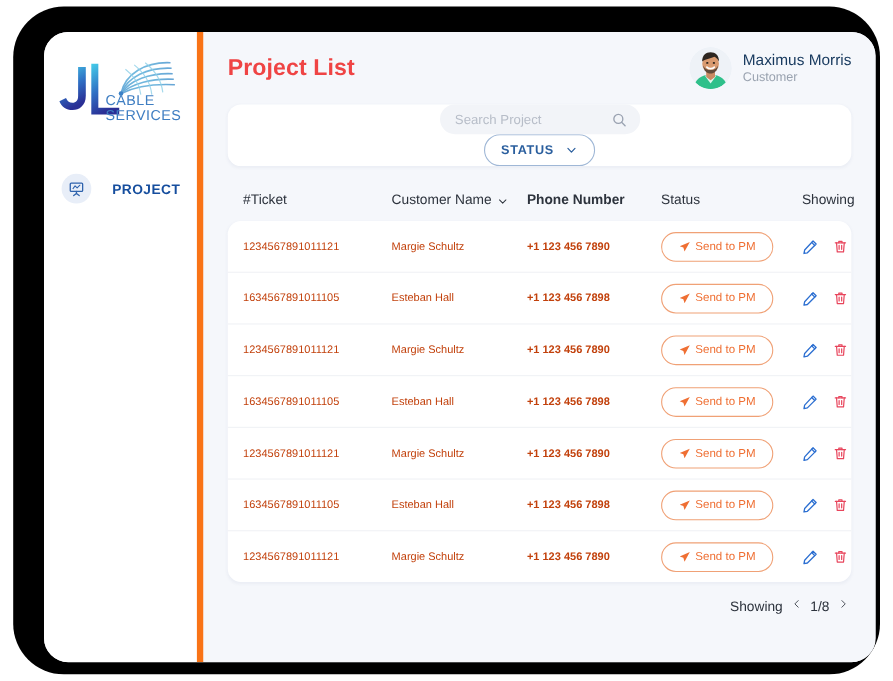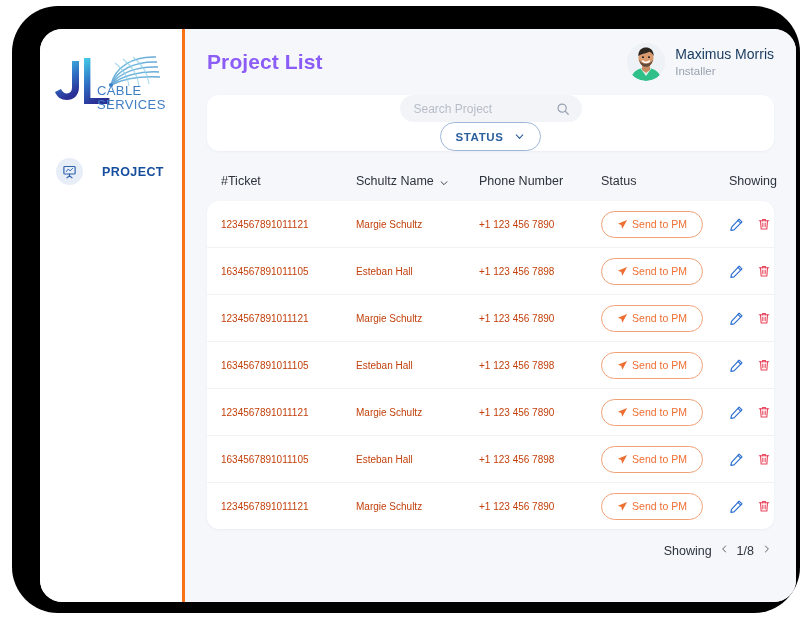--- a/index.html
+++ b/index.html
@@ -36,21 +36,21 @@
     overflow: hidden;
     display: flex;
   }
 
   
   #sidebar {
     width: 145px;
     height: 100%;
     background: #ffffff;
     flex: 0 0 145px;
-    border-right: 3px solid #f97316;
+    border-right: 6px solid #f97316;
     box-sizing: border-box;
     position: relative;
   }
 
   .brand-logo {
     margin: 24px auto 0;
     width: 116px;
     height: 62px;
     position: relative;
   }
@@ -96,21 +96,21 @@
   #topbar {
     height: 66px;
     display: flex;
     align-items: center;
     justify-content: space-between;
   }
 
   #page-title {
     font-size: 21px;
     font-weight: bold;
-    color: #8b5cf6;
+    color: #ef4444;
     letter-spacing: 0.1px;
   }
 
   #user-chip {
     display: flex;
     align-items: center;
     gap: 10px;
     cursor: pointer;
   }
   .avatar {
@@ -218,21 +218,21 @@
     padding: 0 14px;
     border-bottom: 1px solid #f0f2f6;
   }
   .trow:last-child { border-bottom: none; }
 
   .cell { font-size: 10px; color: #c2410c; }
 
   
   .c-ticket  { width: 135px; flex: 0 0 135px; }
   .c-name    { width: 123px; flex: 0 0 123px; }
-  .c-phone   { width: 122px; flex: 0 0 122px; }
+  .c-phone   { width: 122px; flex: 0 0 122px; font-weight: bold; }
   .c-status  { width: 128px; flex: 0 0 128px; }
   .c-action  { width: 70px;  flex: 0 0 70px; }
 
   .status-pill {
     border: 1px solid #f0a176;
     border-radius: 16px;
     height: 25px;
     width: 100px;
     display: flex;
     align-items: center;
@@ -356,21 +356,21 @@
 
                 <ellipse cx="16" cy="14.2" rx="1.05" ry="0.85" fill="#241c16"></ellipse>
                 <ellipse cx="22" cy="14.2" rx="1.05" ry="0.85" fill="#241c16"></ellipse>
 
                 <path d="M15.6 18 c1.6 1.9 5.2 1.9 6.8 0" stroke="#ffffff" stroke-width="1.5" fill="none" stroke-linecap="round"></path>
               </g>
             </svg>
           </span>
           <span class="user-text">
             <div class="user-name">Maximus Morris</div>
-            <div class="user-role">Installer</div>
+            <div class="user-role">Customer</div>
           </span>
         </div>
       </div>
 
       <div id="search-card">
         <div id="search-box">
           <input id="search-input" type="text" placeholder="Search Project" style="">
           <span style="line-height:0;margin-left:auto;">
             <svg width="14" height="14" viewBox="0 0 24 24" fill="none" stroke="#9aa2b1" stroke-width="2.1" stroke-linecap="round">
               <circle cx="10.5" cy="10.5" r="7"></circle>
@@ -389,21 +389,21 @@
         </div>
       </div>
 
       <div id="table-wrap">
 
         <div class="thead">
           <div class="th c-ticket">
             <span>#Ticket</span>
           </div>
           <div class="th c-name">
-            <span>Schultz Name</span>
+            <span>Customer Name</span>
             <span style="line-height:0;">
               <svg width="10" height="10" viewBox="0 0 24 24" fill="none" stroke="#2d333d" stroke-width="2.2" stroke-linecap="round" stroke-linejoin="round">
                 <path d="M5 9 L12 16 L19 9"></path>
               </svg>
             </span>
           </div>
           <div class="th c-phone">
             <span>Phone Number</span>
           </div>
           <div class="th c-status">

